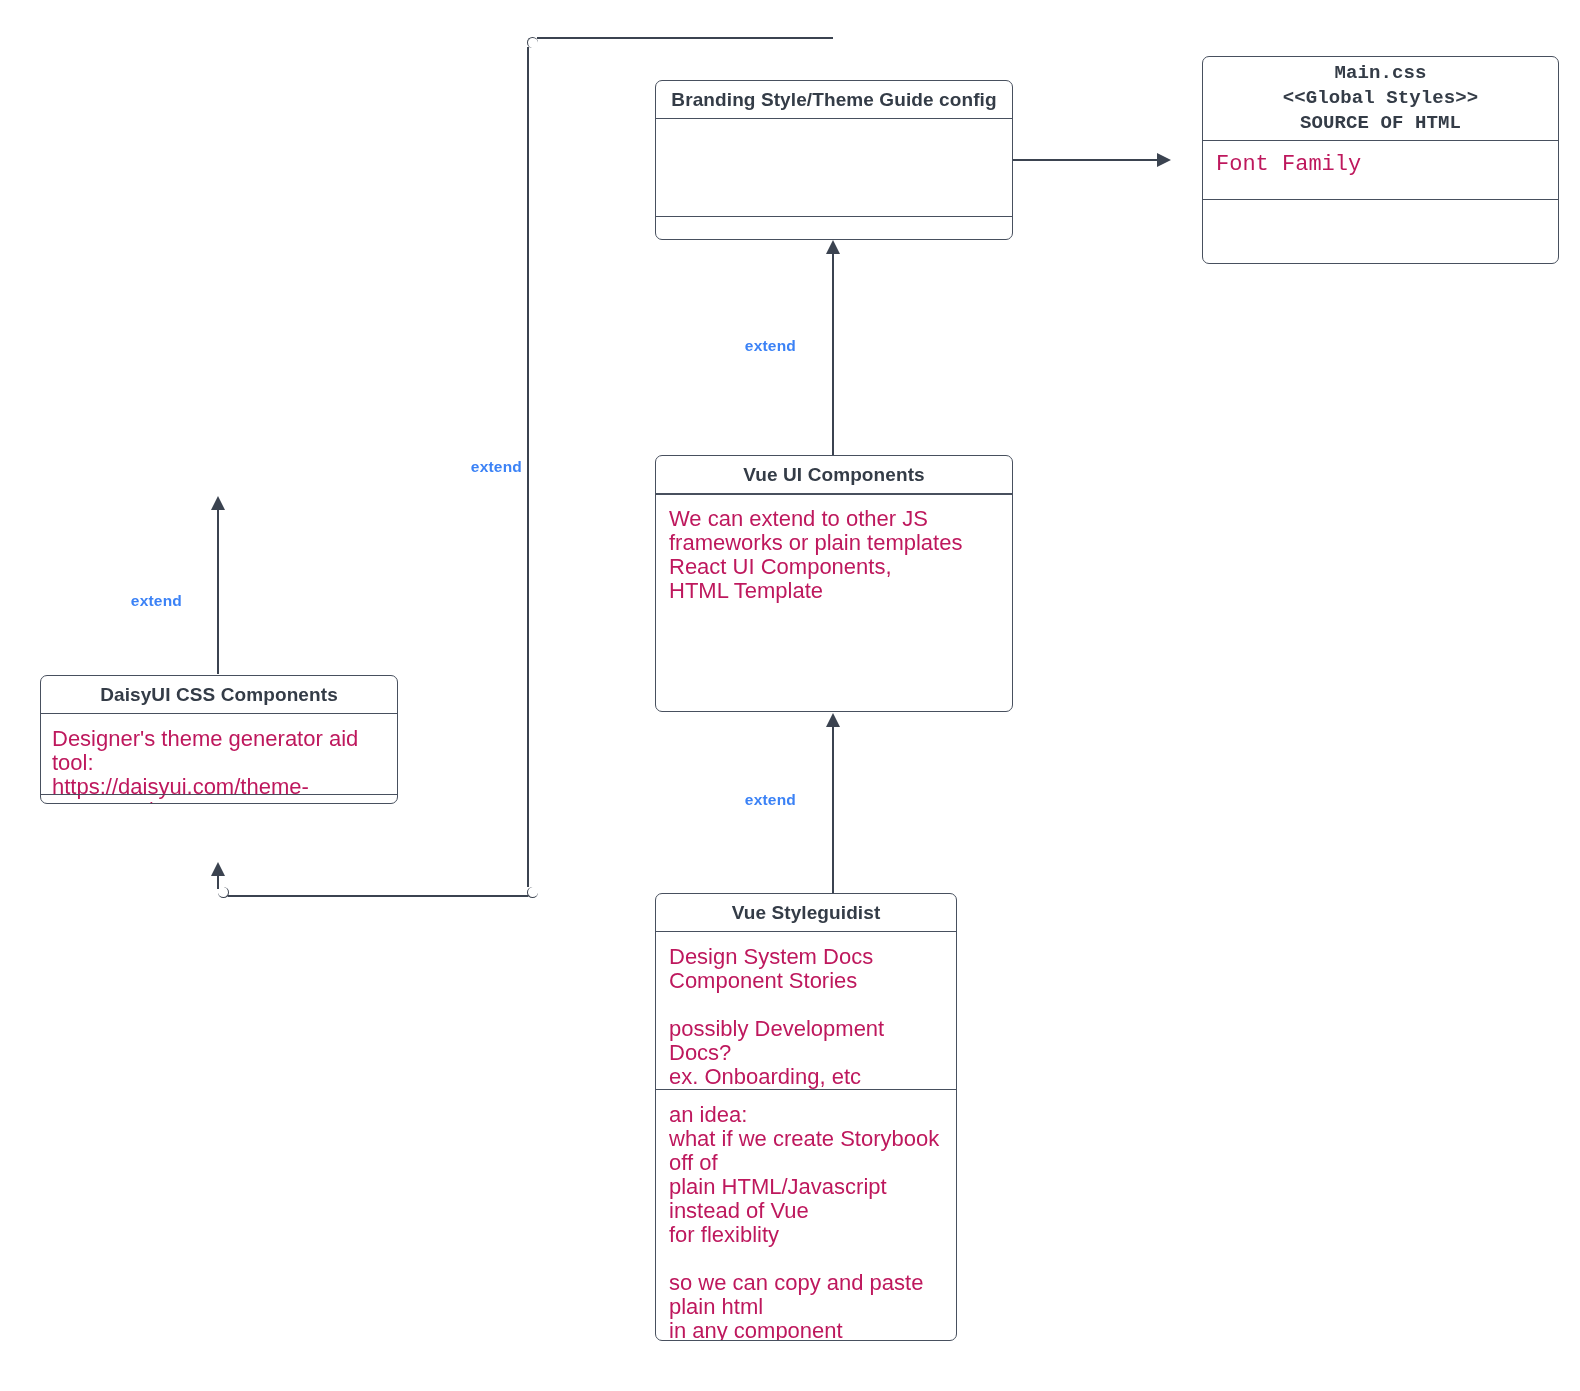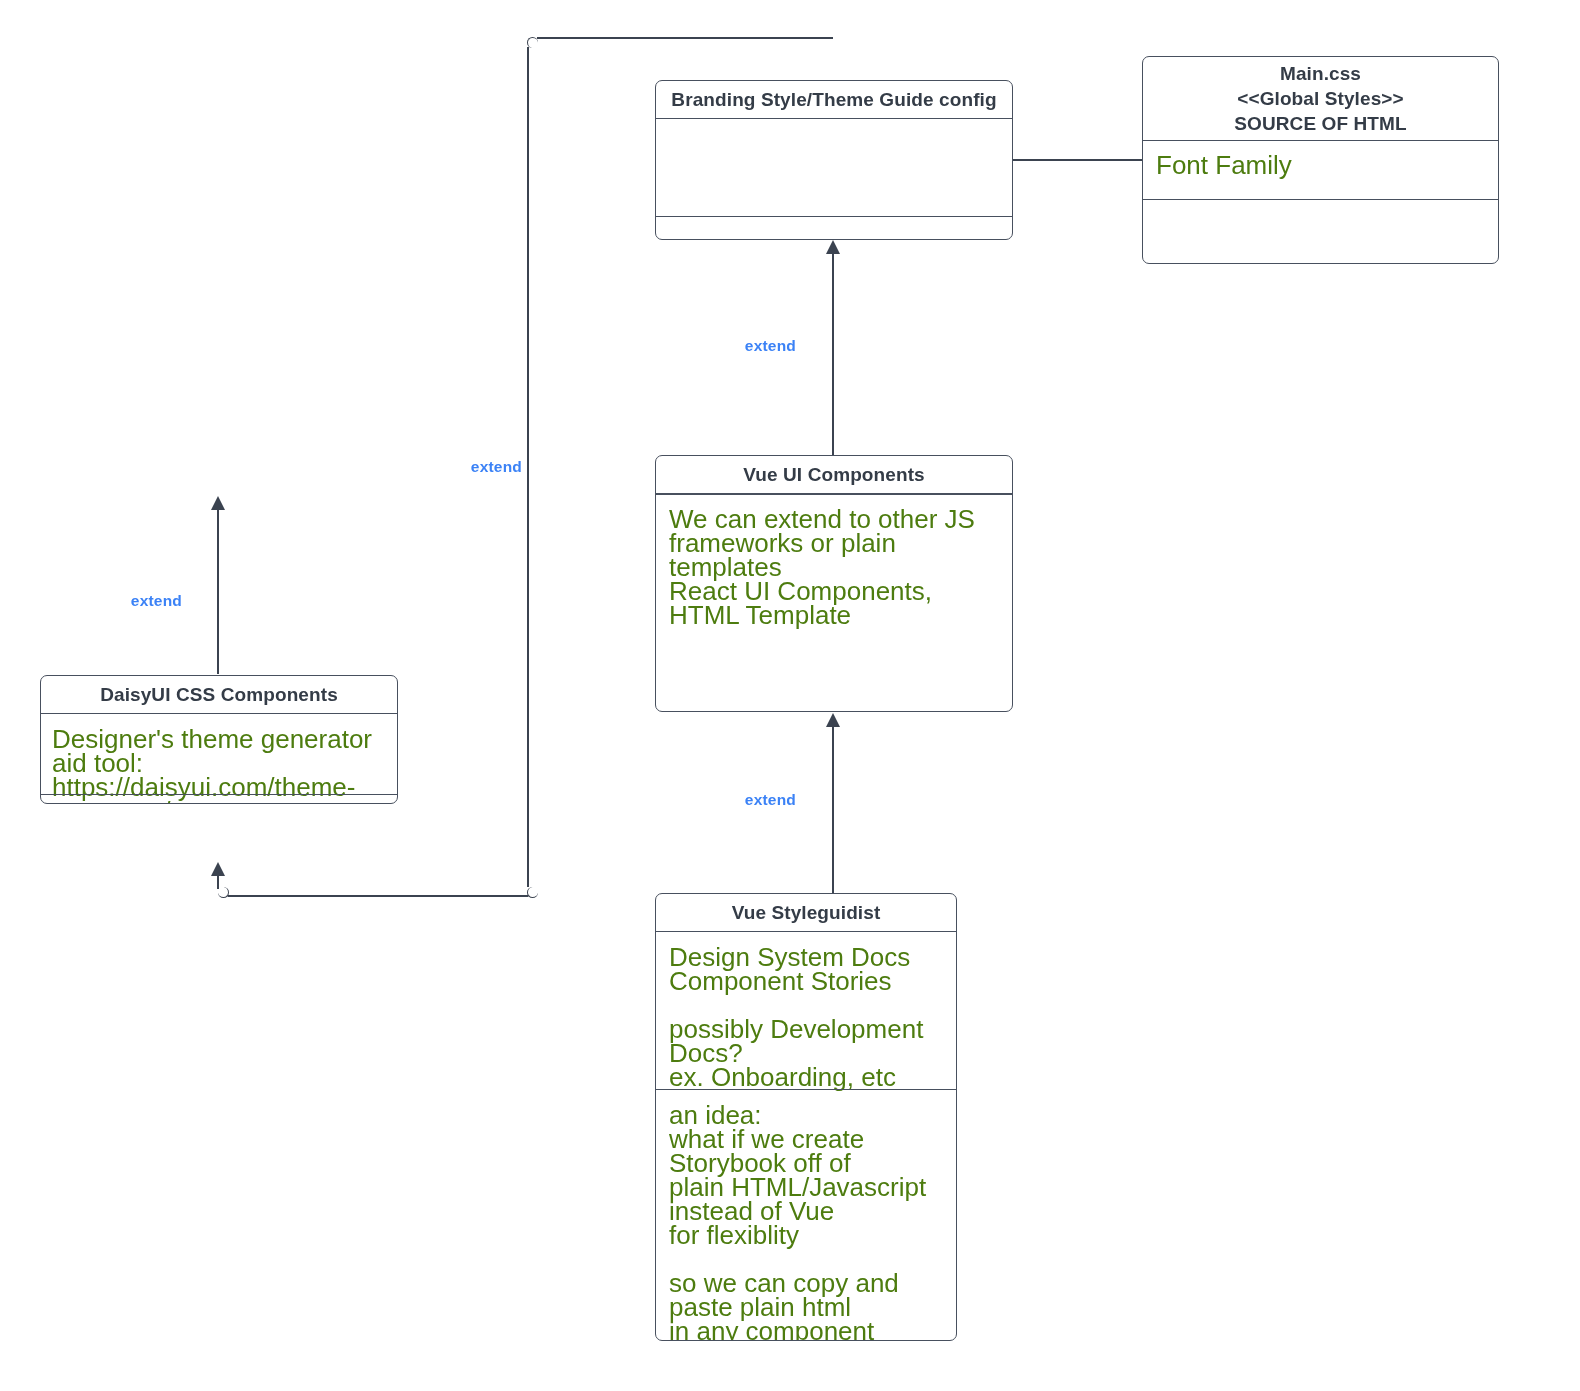--- a/index.html
+++ b/index.html
@@ -39,22 +39,22 @@
     display: flex;
     flex-direction: column;
     align-items: center;
     justify-content: center;
     border-bottom: 1.4px solid #48505e;
     padding: 7px 6px 8px 6px;
   }
   .uml-header .hline { display: block; }
   .uml-section {
     box-sizing: border-box;
-    color: #4d7c0f;
-    font-size: 26px;
+    color: #be185d;
+    font-size: 22px;
     line-height: 24px;
     padding: 12px 13px 10px 13px;
     white-space: pre-wrap;
   }
   .uml-section.divided {
     border-top: 1.4px solid #48505e;
   }
   .uml-section.empty { min-height: 10px; }
 
   
@@ -127,21 +127,21 @@
   <div class="edge h" style="left:537px; top:37px; width:296px;"></div>
   <div class="corner tl" style="left:527px; top:37px;"></div>
   <div class="edge v" style="left:527px; top:47px; height:840px;"></div>
   <div class="corner bl" style="left:527px; top:887px;"></div>
   <div class="edge h" style="left:228px; top:895px; width:300px;"></div>
   <div class="corner br" style="left:218px; top:887px;"></div>
   <div class="edge v" style="left:217px; top:875px; height:14px;"></div>
   <div class="arrowhead up" style="left:211px; top:862px;"></div>
   <div class="edge-label" style="left:526px; top:457px; transform:translateX(-100%);">extend</div>
 
-  <div class="uml-box" style="left:1142px; top:56px; width:357px; height:208px;">
+  <div class="uml-box" style="left:1202px; top:56px; width:357px; height:208px;font-family:Liberation Mono, monospace;">
     <div class="uml-header" style="height:84px;">
       <span class="hline">Main.css</span>
       <span class="hline">&lt;&lt;Global Styles&gt;&gt;</span>
       <span class="hline">SOURCE OF HTML</span>
     </div>
     <div class="uml-section" style="height:58px;">Font Family</div>
     <div class="uml-section divided empty" style="flex:1;"></div>
   </div>
 
   <div class="uml-box" style="left:655px; top:80px; width:358px; height:160px;gap:36px;">

